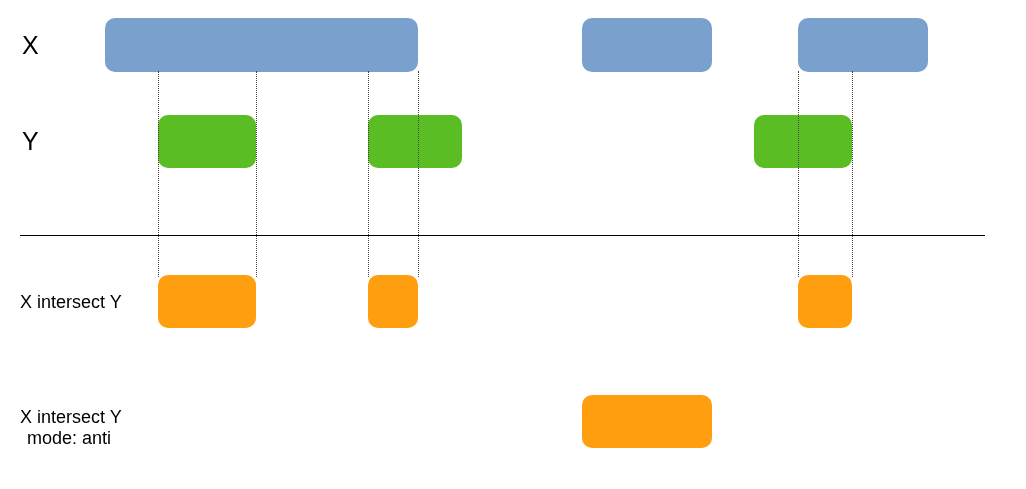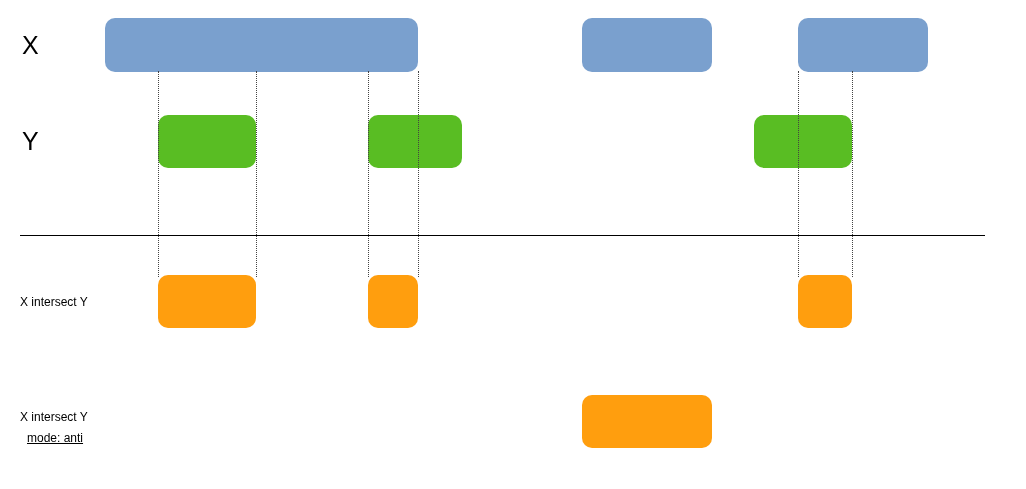--- a/index.html
+++ b/index.html
@@ -39,22 +39,22 @@
       z-index: 1;
     }
 
     .label {
       position: absolute;
       color: #000000;
       white-space: nowrap;
       z-index: 4;
     }
     .label-big { font-size: 25px; }
-    .label-small { font-size: 12px; line-height: 21px; }
-    .label-indent { padding-left: 7px; text-decoration: underline; }
+    .label-small { font-size: 18px; line-height: 21px; }
+    .label-indent { padding-left: 7px; }
 
     .label-x { left: 22px; top: 31px; }
     .label-y { left: 22px; top: 127px; }
     .label-intersect { left: 20px; top: 292px; }
     .label-anti { left: 20px; top: 407px; }
   </style>
 </head>
 <body>
 
 <div class="canvas">

